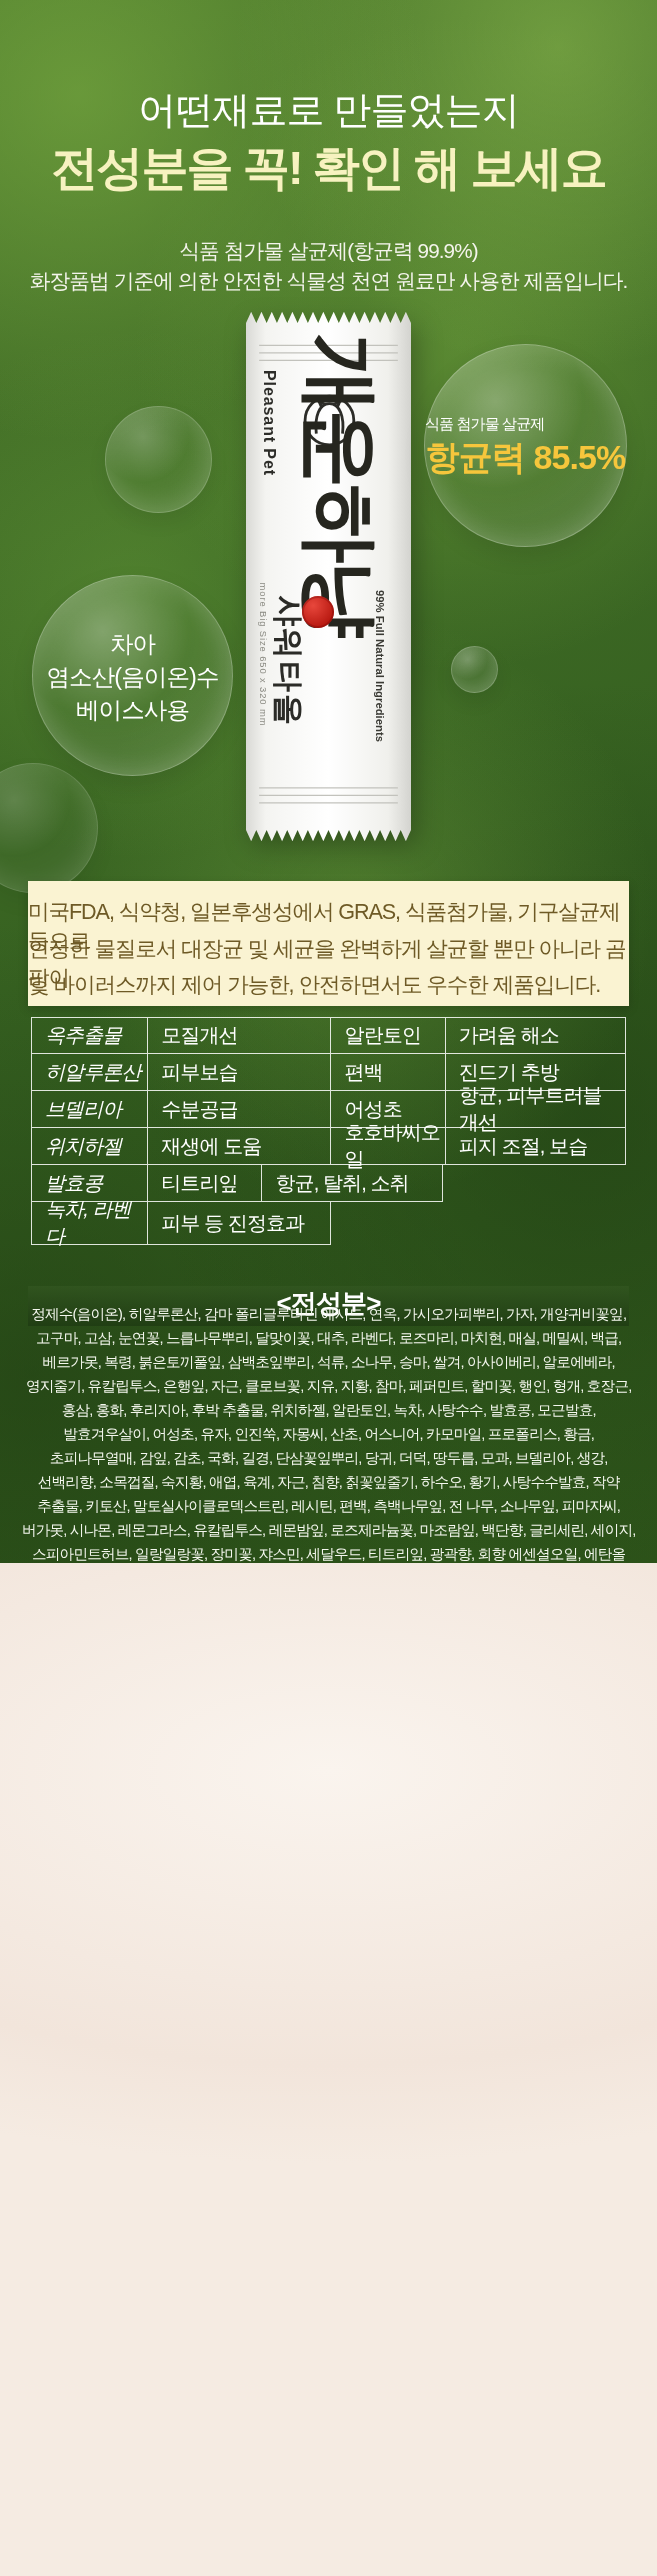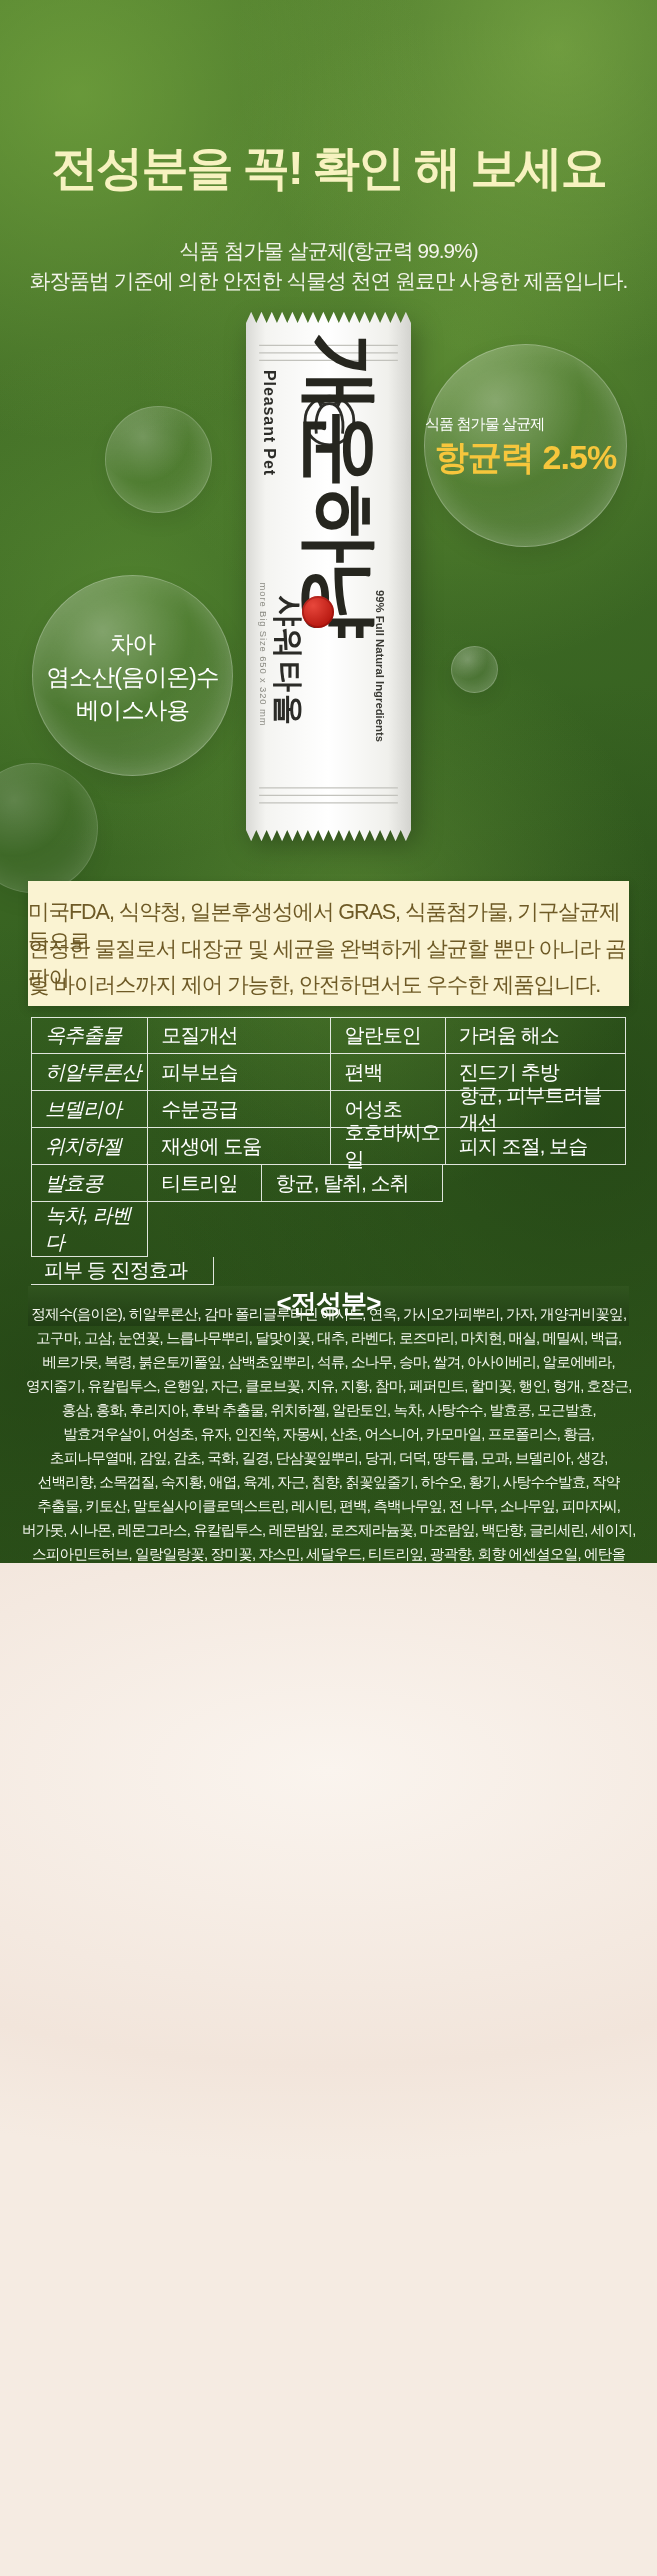--- a/index.html
+++ b/index.html
@@ -66,21 +66,21 @@
   
   .info-box{position:absolute;left:28px;top:881px;width:601px;height:125px;
     background:#faf3d2;box-shadow:0 3.8px 9.4px rgba(0,0,0,.18);}
   .info-box .il{position:absolute;left:0;width:100%;text-align:left;color:#6e5a26;
     font-size:21.6px;letter-spacing:-1.1px;}
   .il1{top:16px;} .il2{top:53px;} .il3{top:89px;}
 
   
   .ptable{position:absolute;left:31px;top:1017px;width:595px;color:#ffffff;}
   .t-row{display:flex;height:37px;}
-  .t-row.last{height:43px;flex-direction:column;}
+  .t-row.last{height:43px;}
   .t-cell{box-sizing:border-box;border-right:0.9px solid rgba(255,255,255,.85);
     border-bottom:0.9px solid rgba(255,255,255,.85);display:flex;align-items:center;
     padding-left:13px;font-size:20px;letter-spacing:-0.9px;}
   .t-row:first-child .t-cell{border-top:0.9px solid rgba(255,255,255,.85);}
   .t-cell:first-child{border-left:0.9px solid rgba(255,255,255,.85);font-style:italic;}
   .c0{width:19.7%;} .c1{width:30.8%;} .c2{width:19.2%;} .c3{width:30.3%;}
 
   
   .jsb-band{position:absolute;left:28px;top:1251px;width:601px;height:40px;
     background:linear-gradient(180deg, rgba(52,88,34,.65), rgba(30,58,18,.80));
@@ -93,20 +93,21 @@
   .cream{position:absolute;left:0;top:1563px;width:657px;height:1013px;
     background:radial-gradient(ellipse 845px 394px at 50% 207px, #faf4ee 0%, #f4e9e0 55%, #f2e5db 75%, #f5ebe2 100%);}
 </style>
 </head>
 <body>
 
 <div class="page">
 
   <div class="green">
 
+    <div class="hero-title1">어떤재료로 만들었는지</div>
     <div class="hero-title2">전성분을 꼭! 확인 해 보세요</div>
     <div class="hero-sub sub1">식품 첨가물 살균제(항균력 99.9%)</div>
     <div class="hero-sub sub2">화장품법 기준에 의한 안전한 식물성 천연 원료만 사용한 제품입니다.</div>
 
     <div class="bubble bubble-faint-a"></div>
     <div class="bubble bubble-faint-c"></div>
 
     <div class="sachet-wrap">
       <svg width="165" height="531" viewBox="0 0 176 565">
         <defs>
@@ -135,21 +136,21 @@
       <div class="pk-txt pk-brand">Pleasant Pet</div>
       <div class="pk-txt pk-name">개운하냥</div>
       <div class="pk-ball"></div>
       <div class="pk-txt pk-type">샤워타올</div>
       <div class="pk-txt pk-claim">99% Full Natural Ingredients</div>
       <div class="pk-txt pk-size">more Big Size 650 x 320 mm</div>
     </div>
 
     <div class="bubble bubble-right">
       <div class="l1">식품 첨가물 살균제</div>
-      <div class="l2" style="color:#f6c63c">항균력 2.5%</div>
+      <div class="l2" style="color:#f6c63c">항균력 85.5%</div>
     </div>
 
     <div class="bubble bubble-left">
       <div class="bl bl1">차아</div>
       <div class="bl bl2">염소산(음이온)수</div>
       <div class="bl bl3">베이스사용</div>
     </div>
 
     <div class="bubble bubble-small-b"></div>
 

